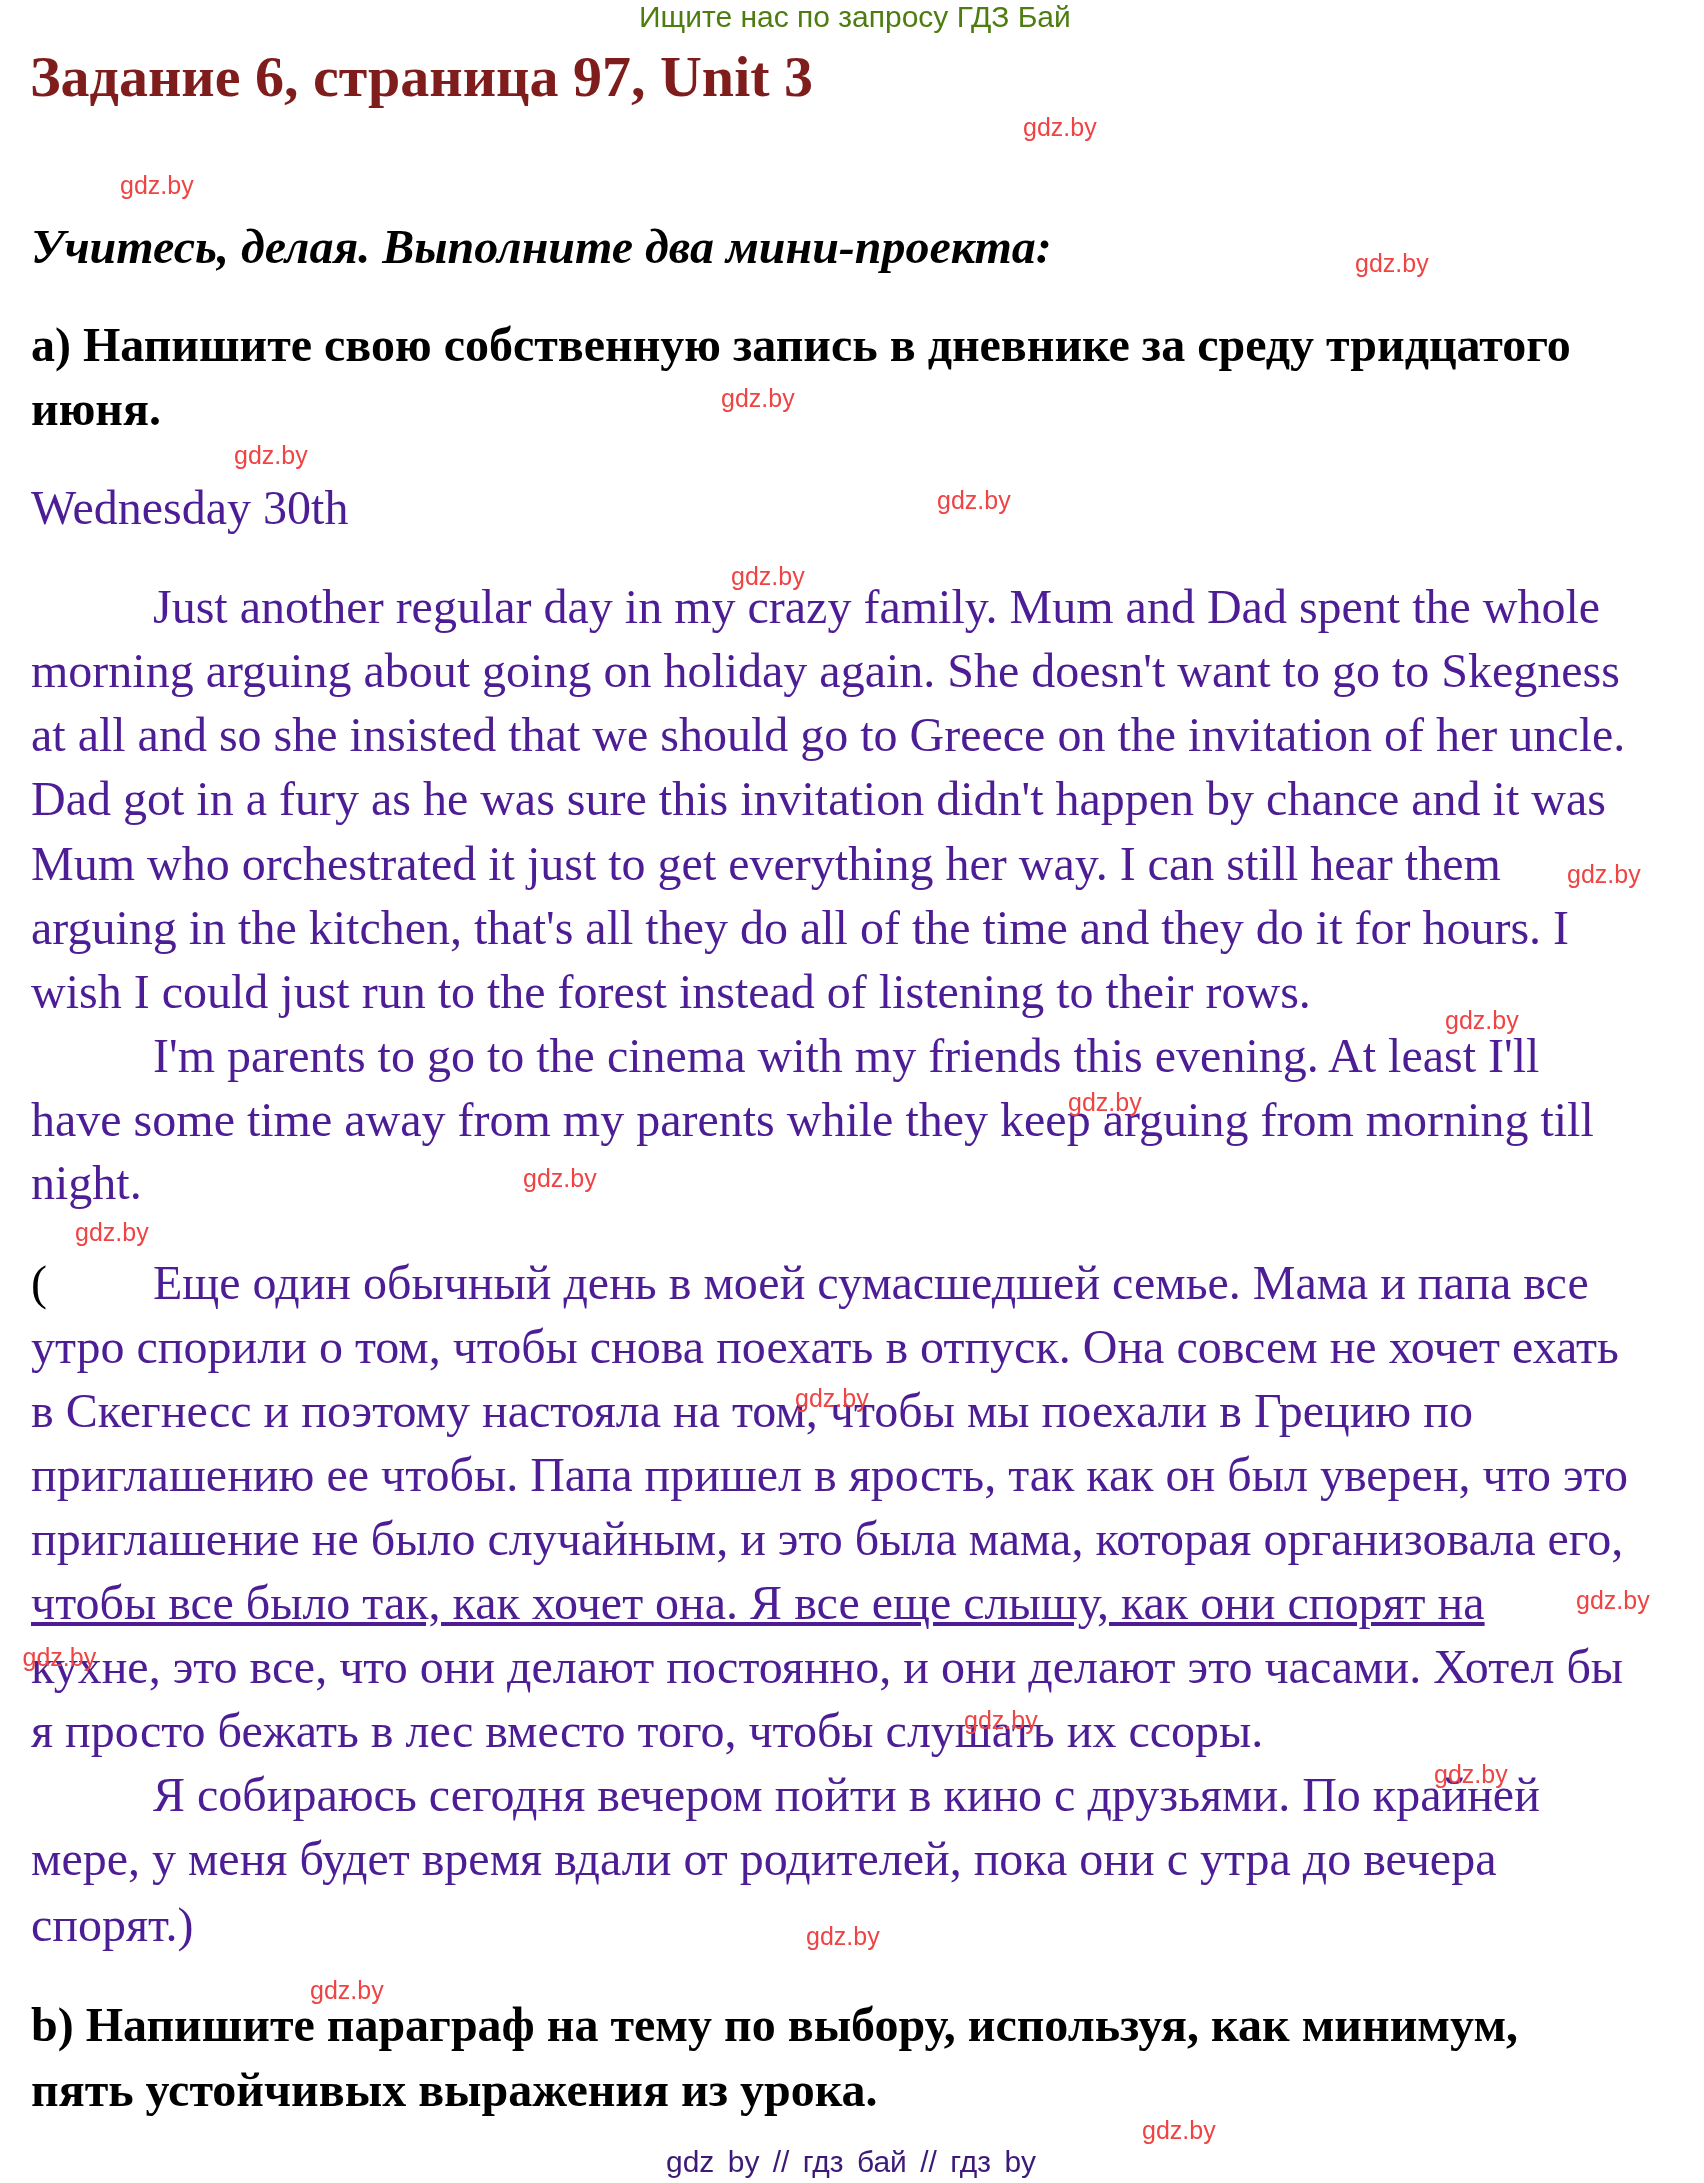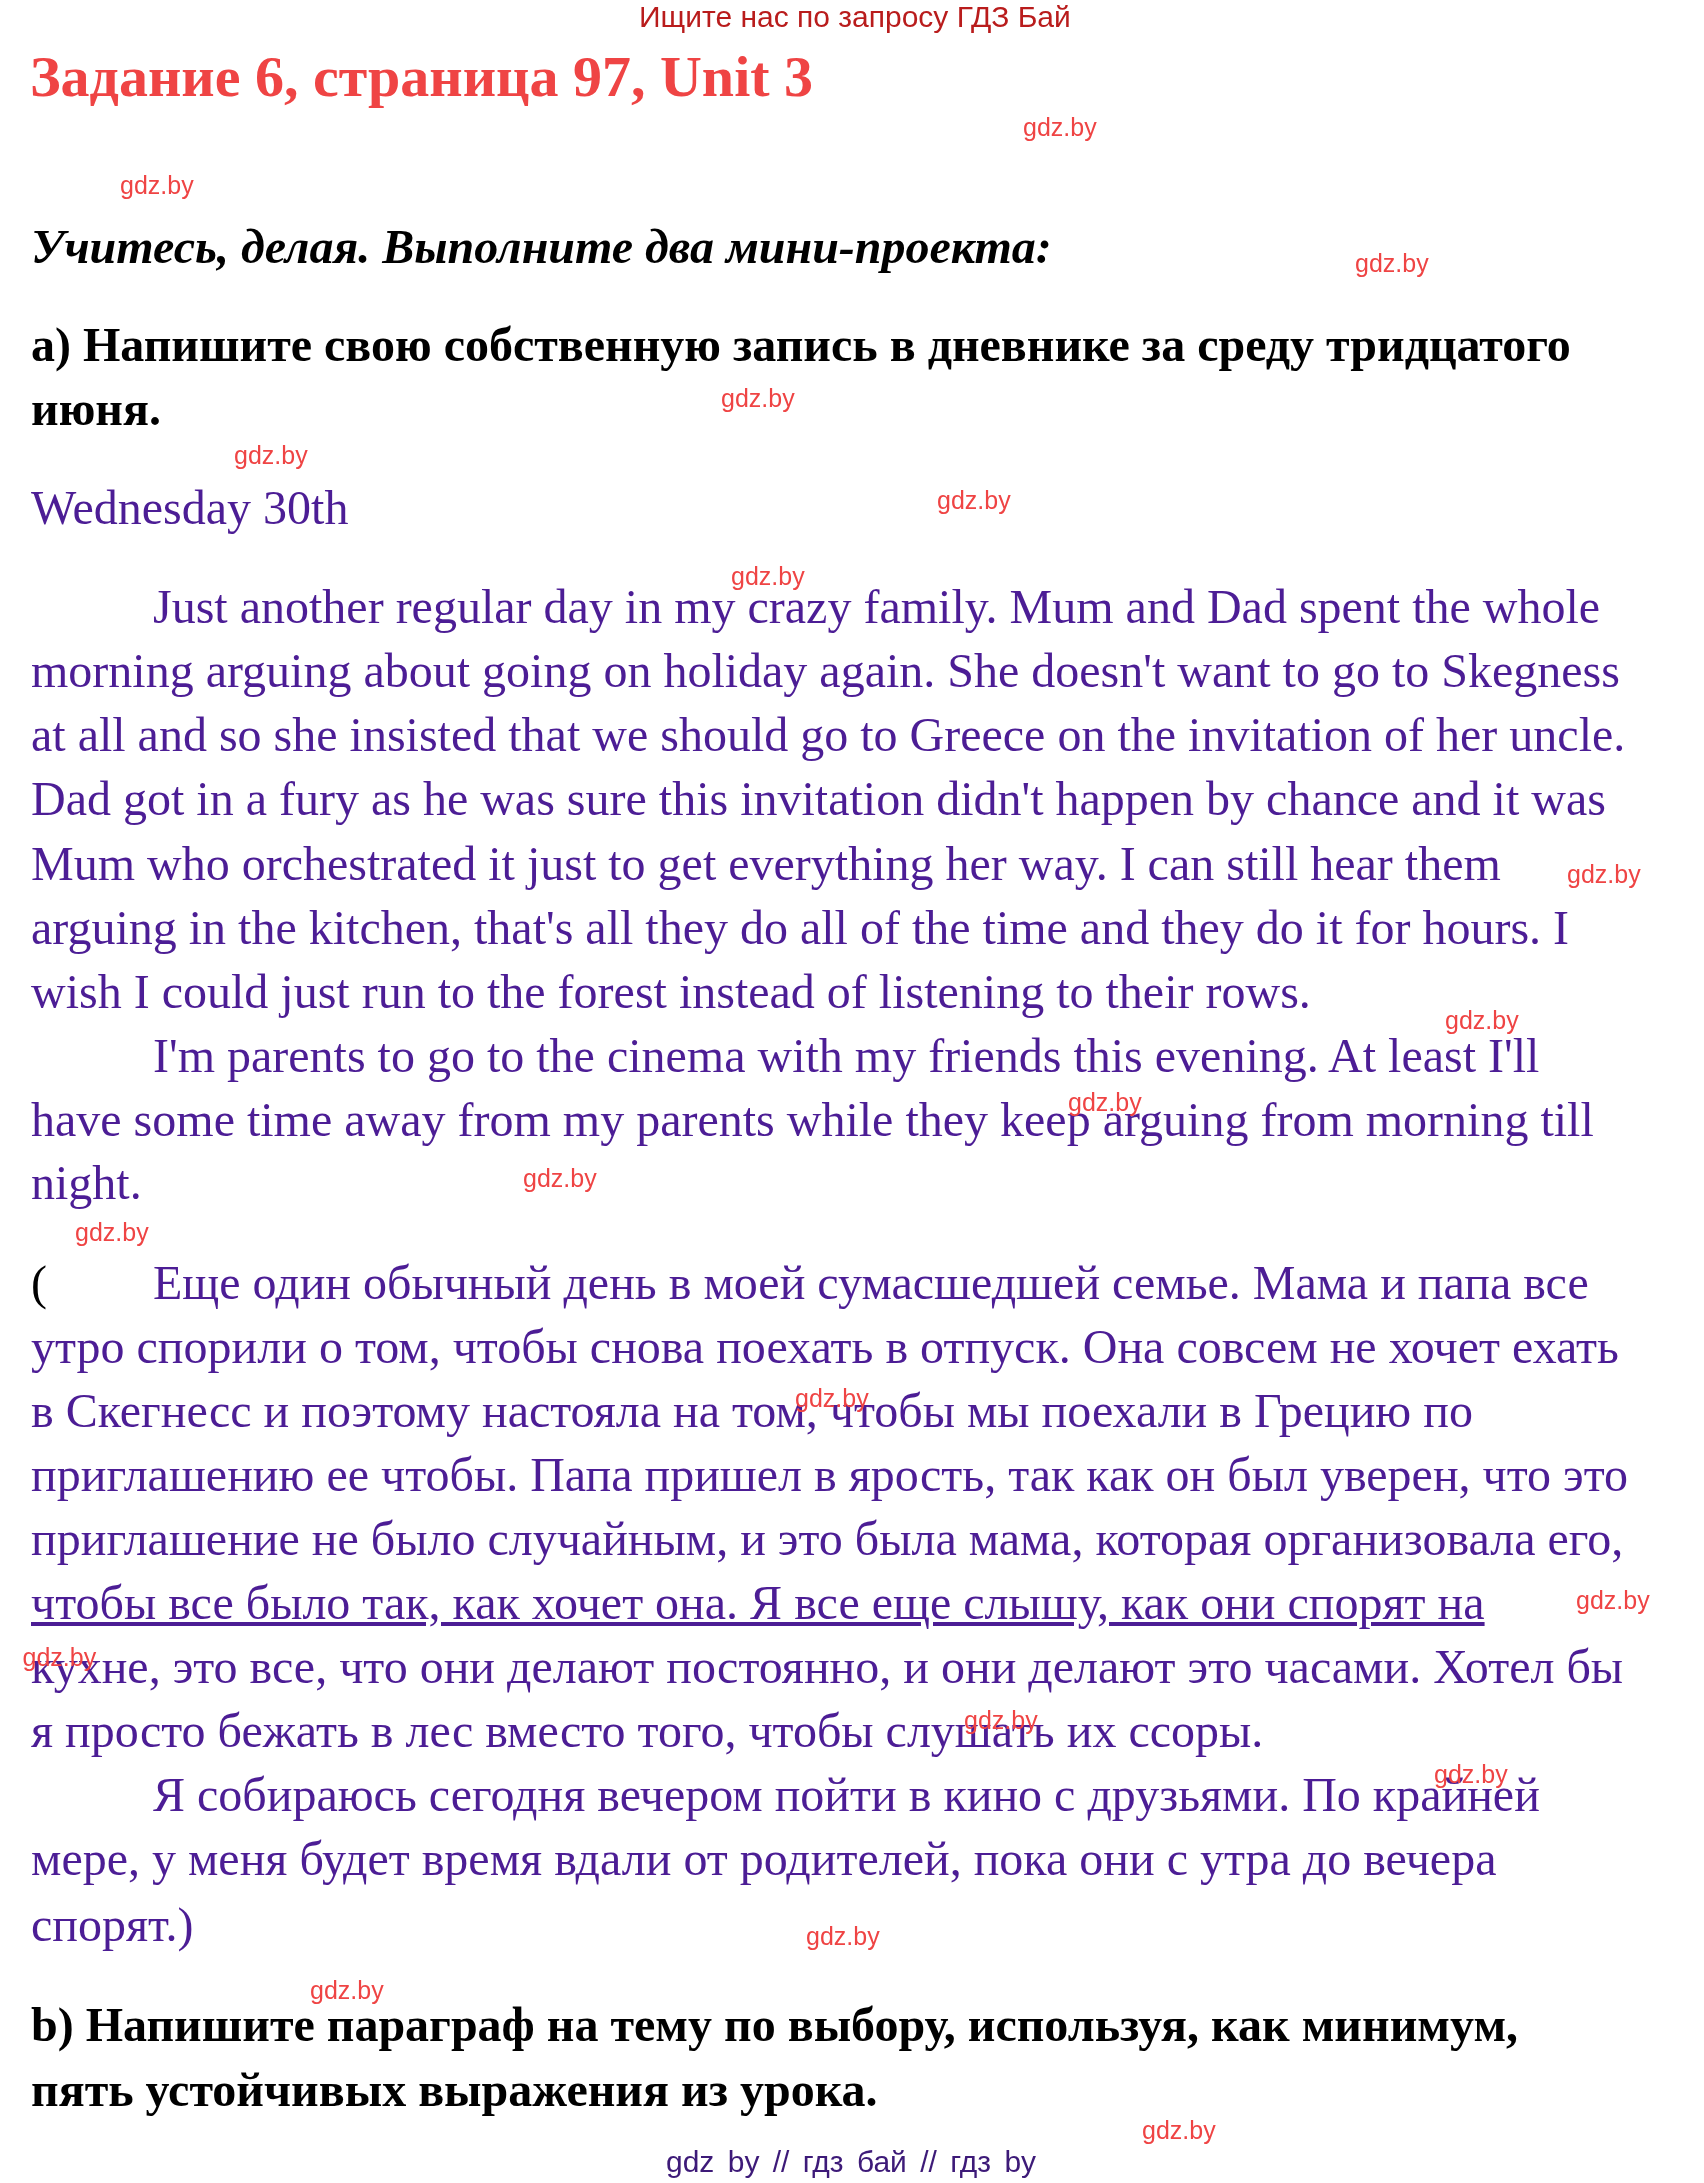--- a/index.html
+++ b/index.html
@@ -15,30 +15,30 @@
     }
     .abs {
       position: absolute;
       white-space: nowrap;
       margin: 0;
     }
     .banner {
       font-family: "Liberation Sans", sans-serif;
       font-size: 30px;
       line-height: 30px;
-      color: #b91c1c;
+      color: #4d7c0f;
       left: 639px;
       top: 1.7px;
     }
     .title {
       font-family: "Liberation Serif", serif;
       font-weight: bold;
       font-size: 58px;
       line-height: 58px;
-      color: #ef4444;
+      color: #7f1d1d;
       left: 30px;
     }
     .heading {
       font-family: "Liberation Serif", serif;
       font-weight: bold;
       font-size: 48px;
       line-height: 48px;
       color: #000;
       left: 31px;
     }

